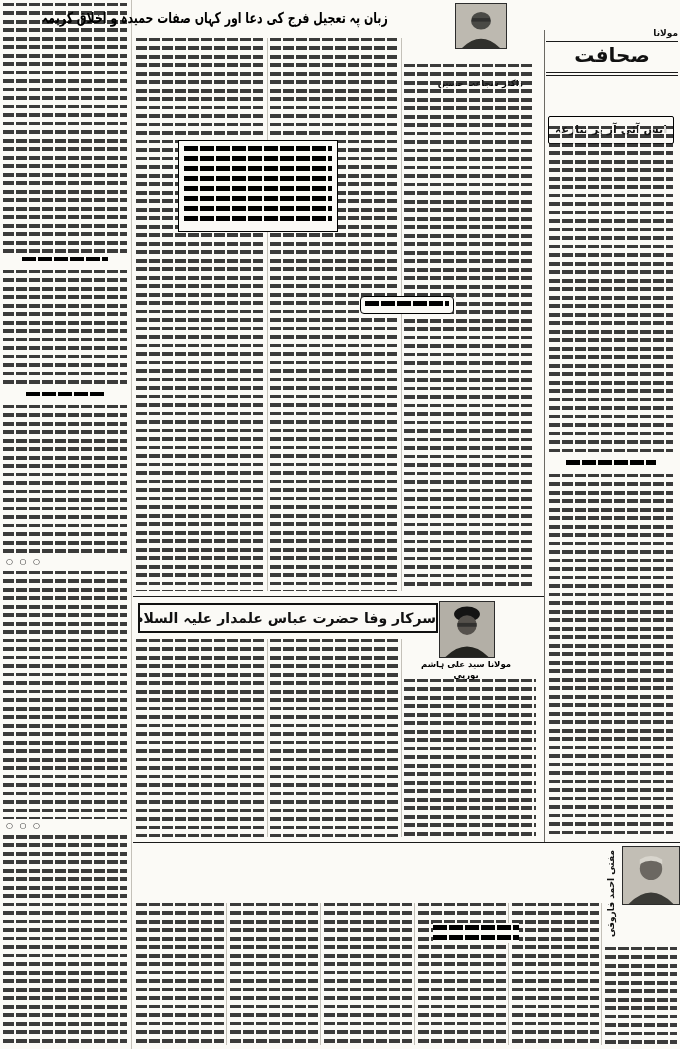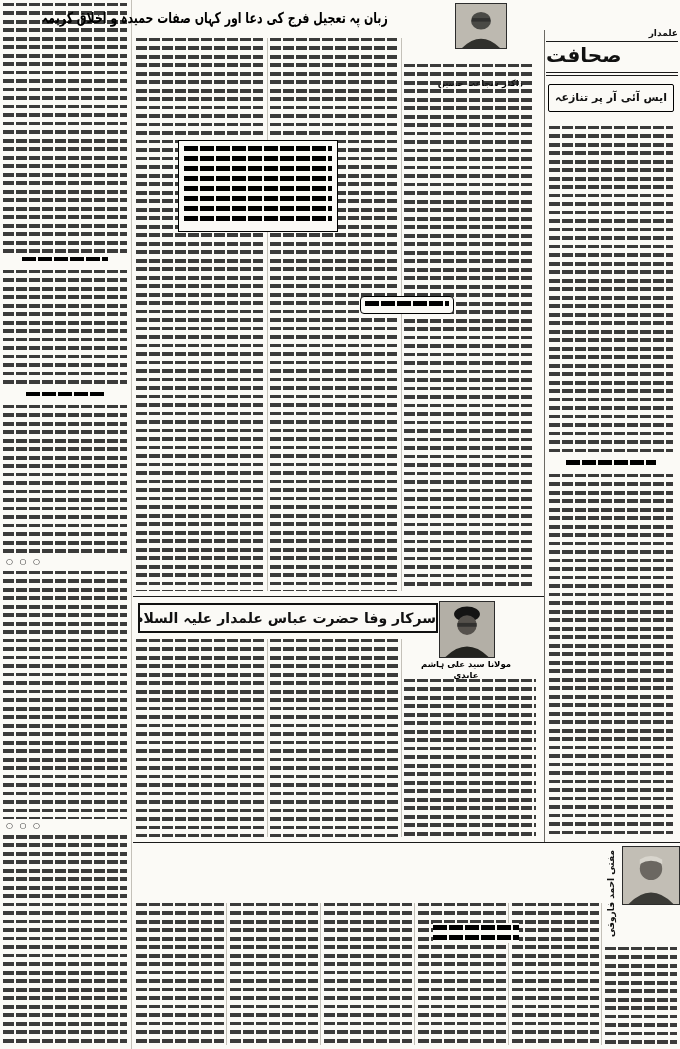--- a/index.html
+++ b/index.html
@@ -19,23 +19,23 @@
   .vrk{position:absolute;width:1px;background:#6b6963;}
   .hr{position:absolute;height:1px;background:#1a1a1a;}
   .headline{position:absolute;font-weight:bold;white-space:nowrap;text-align:center;color:#000;}
   .authname{position:absolute;font-weight:bold;font-size:8.5px;text-align:center;line-height:11px;color:#000;}
   .photo{position:absolute;border:1px solid #2c2c2c;background:#b9b5ad;overflow:hidden;}
   .photo svg{display:block;width:100%;height:100%;}
   .box{position:absolute;background:#fbfaf6;border:1px solid #000;z-index:3;}
   .fit{display:inline-block;transform-origin:center;}
   .circles{position:absolute;font-size:8px;letter-spacing:2px;color:#222;}
   .kicker{position:absolute;font-size:9px;font-weight:bold;white-space:nowrap;}
-  .mast{position:absolute;font-size:20px;font-weight:bold;text-align:left;width:100%;}
+  .mast{position:absolute;font-size:20px;font-weight:bold;text-align:center;width:100%;}
   .sirbox{position:absolute;border:1.5px solid #000;border-radius:2px;background:#fbfaf6;
-          text-align:center;font-weight:bold;font-size:11px;line-height:20px;}
+          text-align:center;font-weight:bold;font-size:11px;line-height:20px;margin-top:32px;}
   .h2box{position:absolute;border:2px solid #111;box-shadow:0 0 0 1px #fbfaf6 inset;
          background:#fbfaf6;text-align:center;font-weight:bold;white-space:nowrap;overflow:hidden;}
   .vert{position:absolute;font-weight:bold;font-size:9px;white-space:nowrap;text-align:center;
         transform:rotate(-90deg);transform-origin:center;}
 </style>
 </head>
 <body>
 
 <div id="page">
 
@@ -46,21 +46,21 @@
     <div class="simb" style="left:26px;top:392px;width:78px;height:9px;"></div>
     <div class="sim" style="left:3px;top:405px;width:124px;height:150px;"></div>
     <div class="circles" style="left:6px;top:557px;">○ ○ ○</div>
     <div class="sim" style="left:3px;top:571px;width:124px;height:248px;"></div>
     <div class="circles" style="left:6px;top:821px;">○ ○ ○</div>
     <div class="sim" style="left:3px;top:835px;width:124px;height:208px;"></div>
   </div>
   <div class="vr" style="left:131px;top:0;height:1049px;"></div>
 
   <div class="abs" style="left:546px;top:28px;width:132px;height:815px;">
-    <div class="kicker" style="right:0;top:0;">علمدار</div>
+    <div class="kicker" style="right:0;top:0;">مولانا</div>
     <div class="hr" style="left:0;top:13px;width:132px;"></div>
     <div class="mast" style="top:15px;">صحافت</div>
     <div class="hr" style="left:0;top:44px;width:132px;"></div>
     <div class="hr" style="left:0;top:47px;width:132px;"></div>
     <div class="sirbox" style="left:2px;top:56px;width:124px;height:26px;line-height:26px;">
       <span>ایس آئی آر پر تنازعہ</span>
     </div>
     <div class="sim" style="left:3px;top:98px;width:124px;height:330px;"></div>
     <div class="simb" style="left:20px;top:432px;width:90px;height:9px;"></div>
     <div class="sim" style="left:3px;top:446px;width:124px;height:364px;"></div>
@@ -103,21 +103,21 @@
     </div>
     <div class="photo" style="left:306px;top:4px;width:54px;height:55px;">
       <svg viewBox="0 0 50 50" preserveAspectRatio="none">
         <rect width="50" height="50" fill="#b3afa6"></rect>
         <ellipse cx="25" cy="11" rx="12" ry="7" fill="#141414"></ellipse>
         <circle cx="25" cy="21" r="9" fill="#55514c"></circle>
         <rect x="16" y="19" width="18" height="3.5" fill="#222" opacity=".7"></rect>
         <path d="M5 50 Q25 31 45 50 Z" fill="#23231f"></path>
       </svg>
     </div>
-    <div class="authname" style="left:281px;top:62px;width:104px;">مولانا سید علی ہاشم عابدی</div>
+    <div class="authname" style="left:281px;top:62px;width:104px;">مولانا سید علی ہاشم یورپی</div>
 
     <div class="vr" style="left:134px;top:42px;height:198px;"></div>
     <div class="vr" style="left:268px;top:42px;height:198px;"></div>
 
     <div class="sim" style="left:3px;top:42px;width:128px;height:198px;"></div>
     <div class="sim" style="left:137px;top:42px;width:128px;height:198px;"></div>
     <div class="sim" style="left:271px;top:82px;width:132px;height:158px;"></div>
   </div>
 
   <div class="hr" style="left:133px;top:842px;width:547px;"></div>

